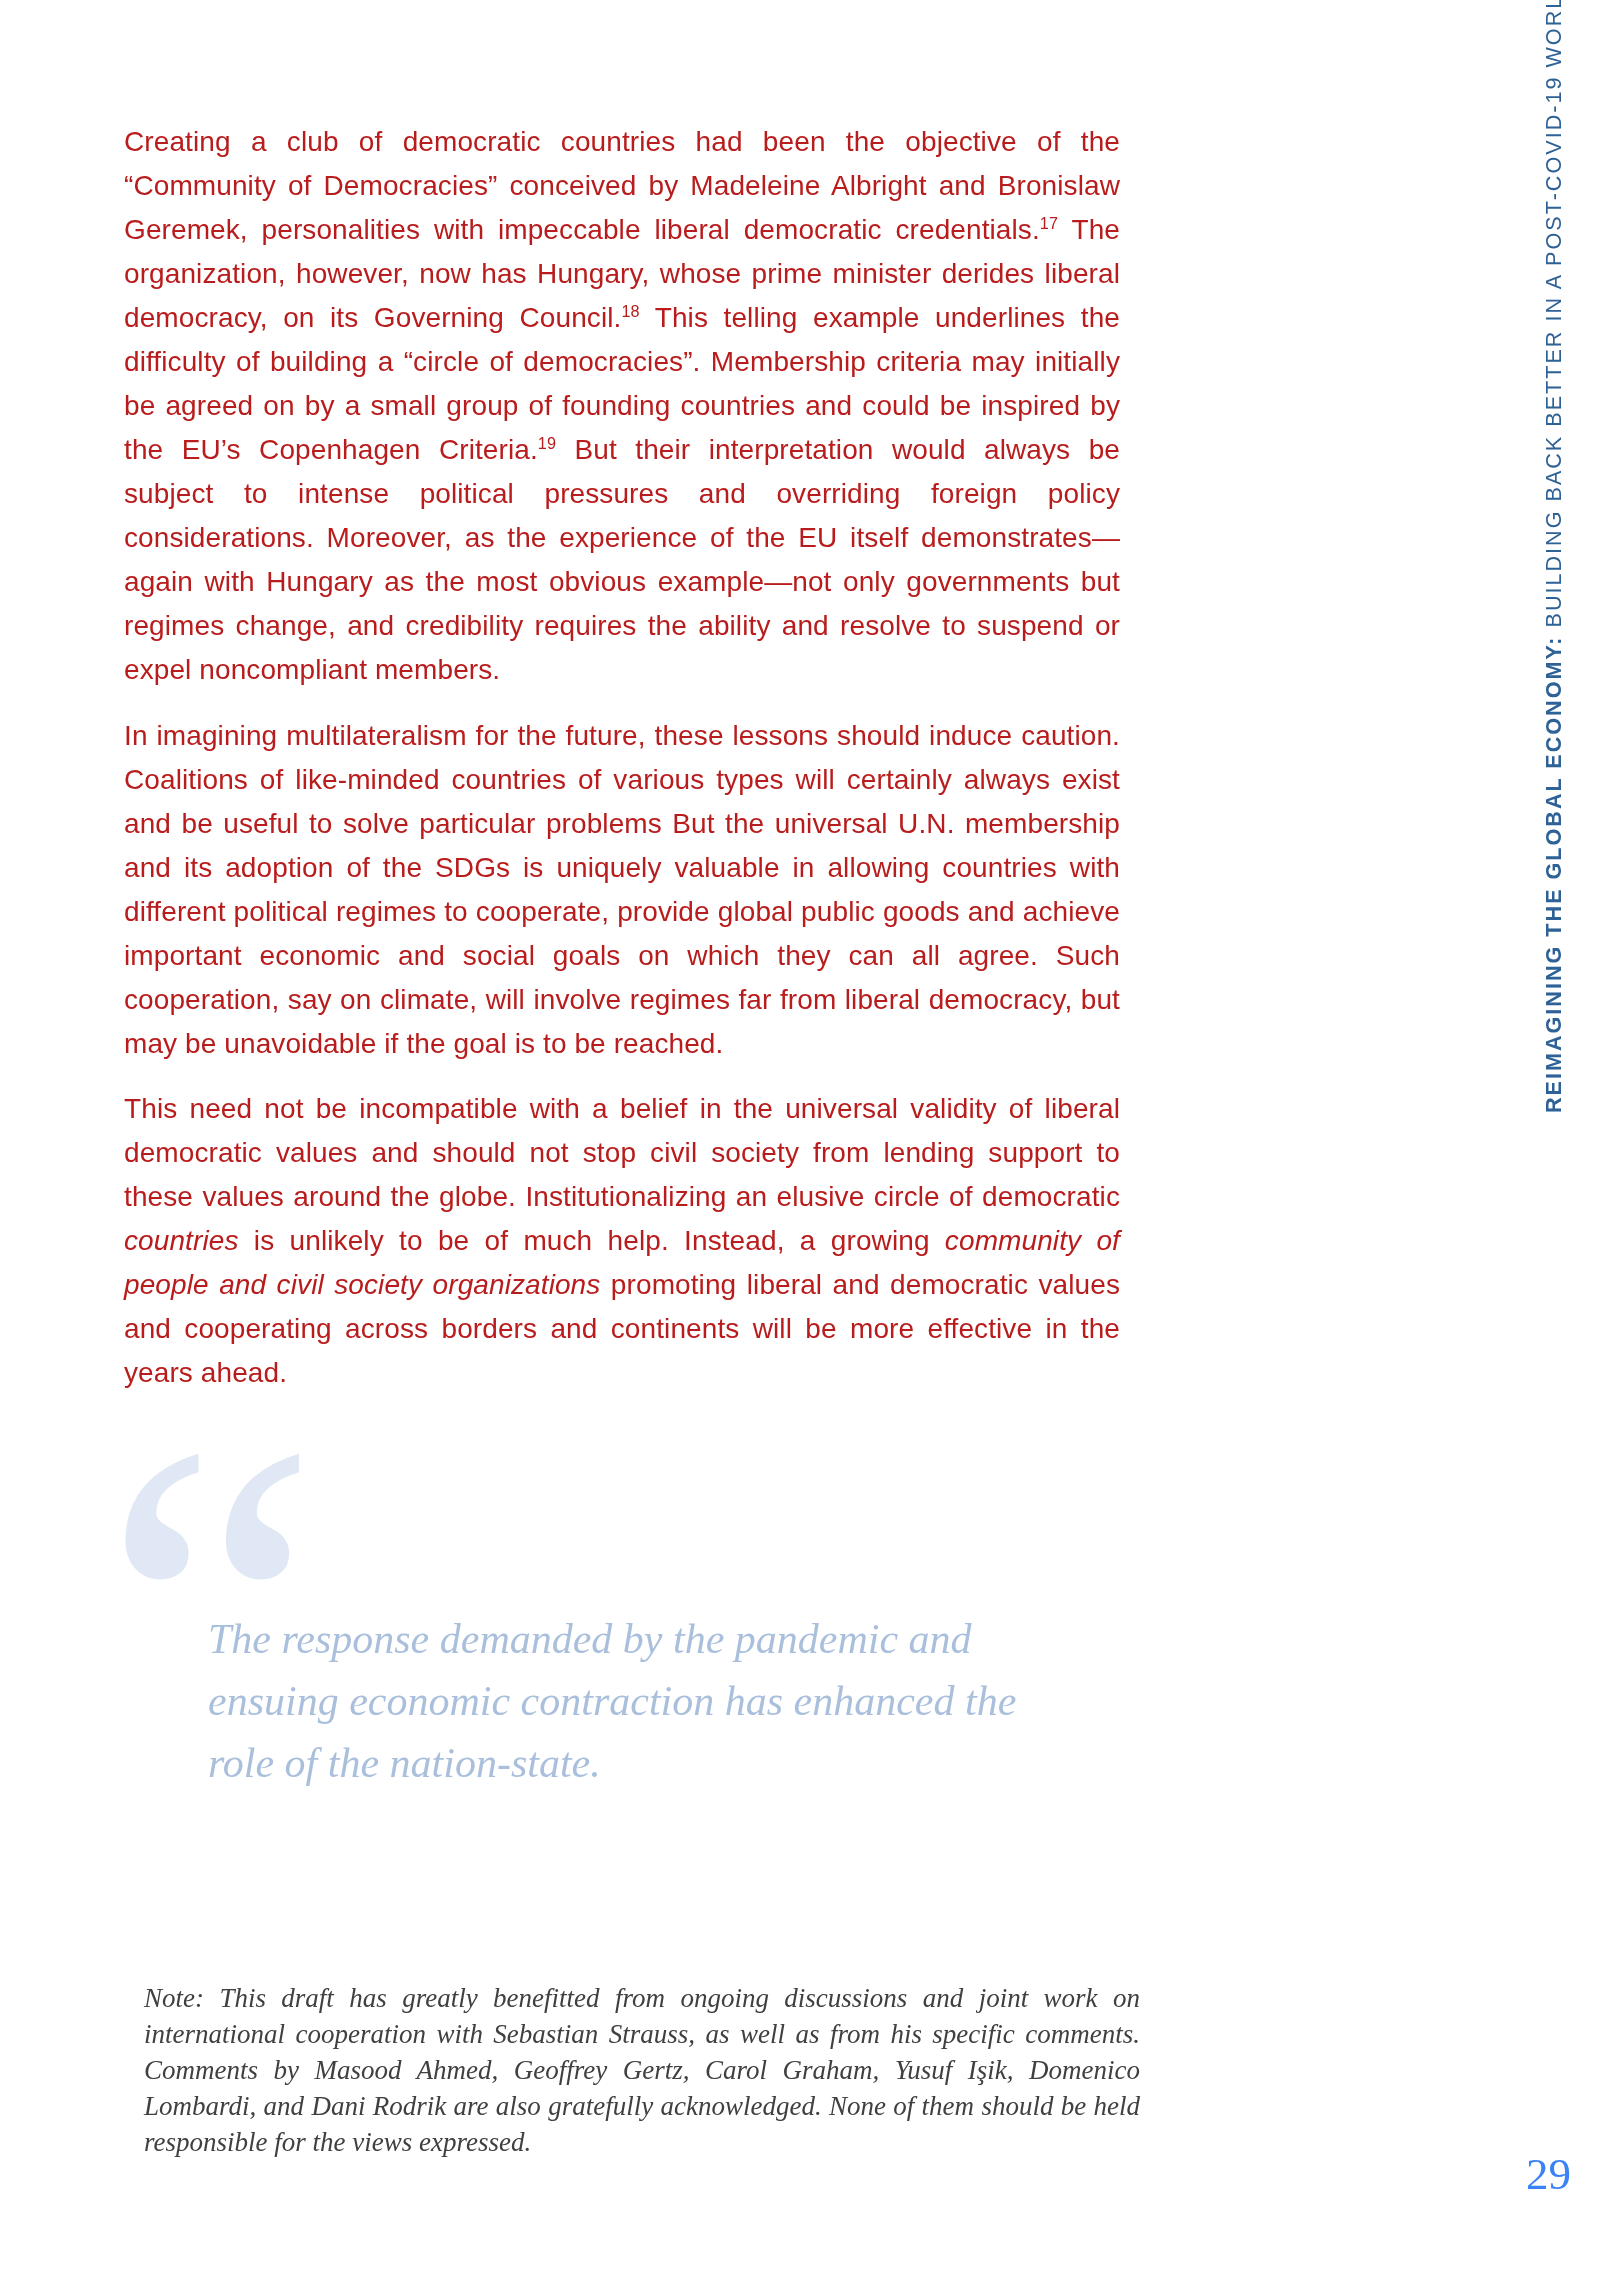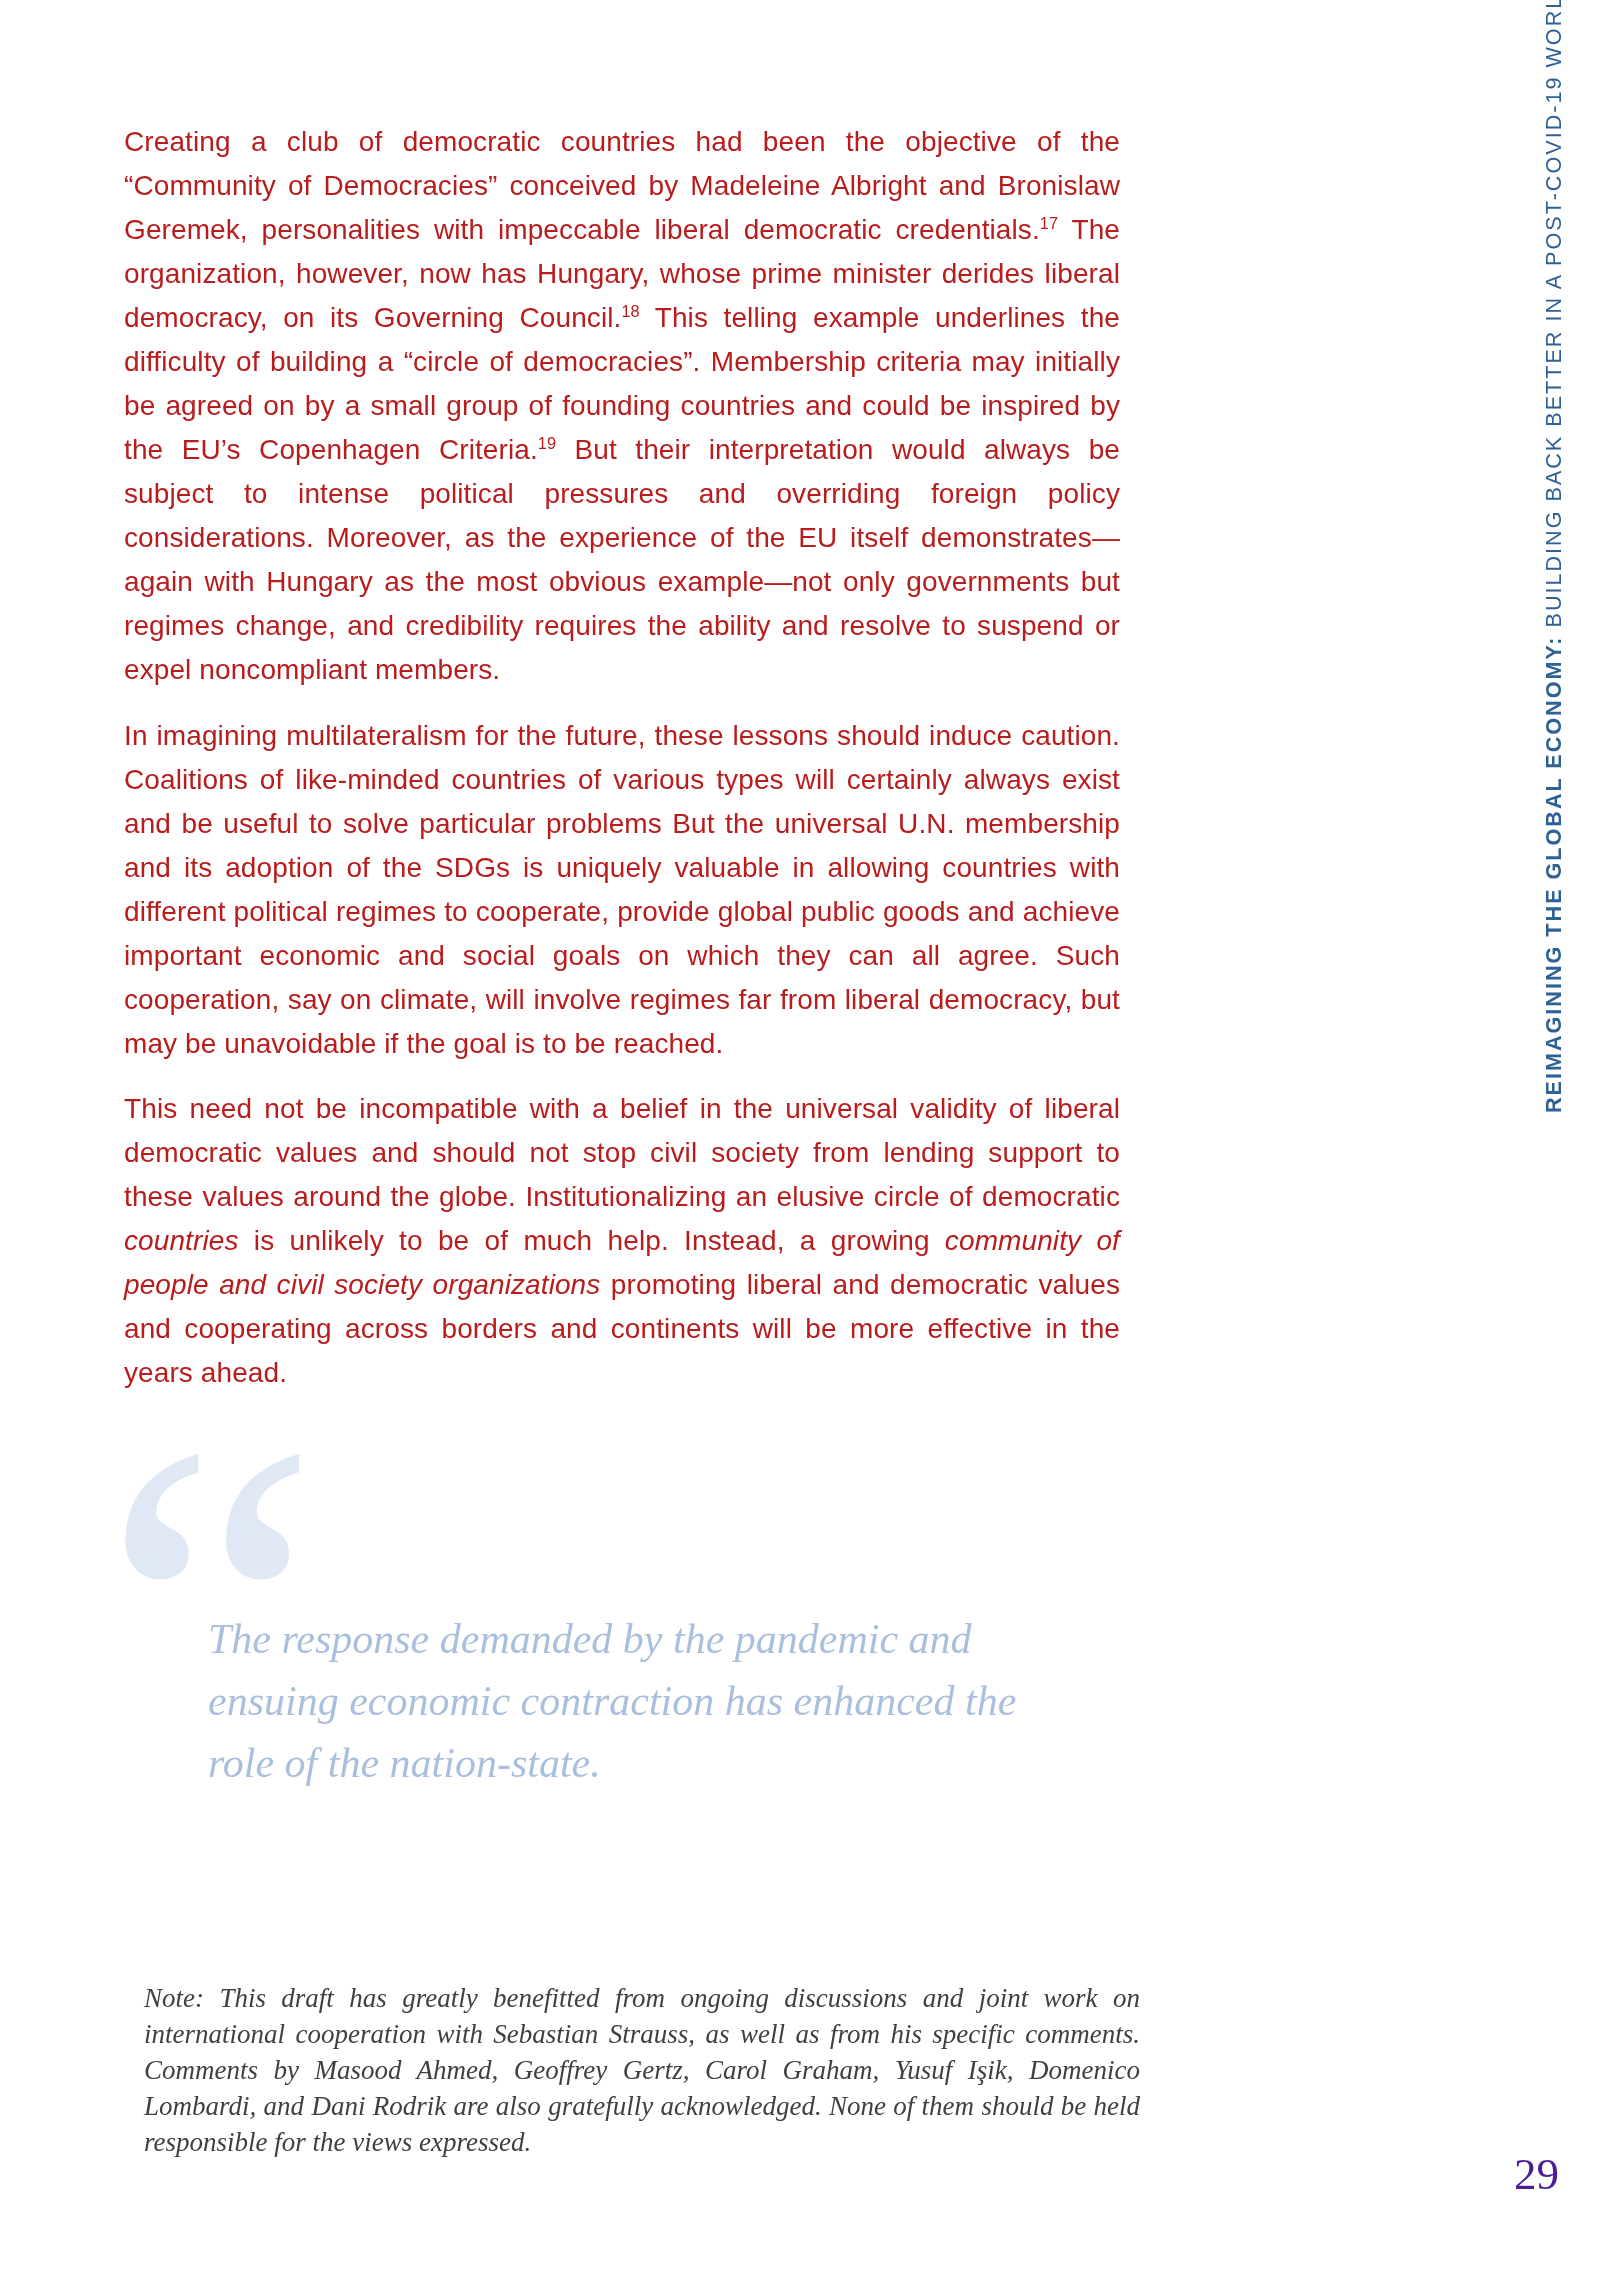--- a/index.html
+++ b/index.html
@@ -75,23 +75,23 @@
     color: #404040;
     text-align: justify;
   }
 
   
   .page-number {
     position: absolute;
     left: 1514px;
     top: 2152px;
     width: 69px;
-    text-align: left;
+    text-align: center;
     font: 45px/1 "Liberation Serif", serif;
-    color: #4c1d95;
+    color: #3b82f6;
   }
 </style>
 </head>
 <body>
 
 <main class="page">
 
   <section class="body-col">
     <p><span>Creating a club of democratic countries had been the objective of the “Community of Democracies” conceived by Madeleine Albright and Bronislaw Geremek, personalities with impeccable liberal democratic credentials.</span><sup>17</sup><span> The organization, however, now has Hungary, whose prime minister derides liberal democracy, on its Governing Council.</span><sup>18</sup><span> This telling example underlines the difficulty of building a “circle of democracies”. Membership criteria may initially be agreed on by a small group of founding countries and could be inspired by the EU’s Copenhagen Criteria.</span><sup>19</sup><span> But their interpretation would always be subject to intense political pressures and overriding foreign policy considerations. Moreover, as the experience of the EU itself demonstrates—again with Hungary as the most obvious example—not only governments but regimes change, and credibility requires the ability and resolve to suspend or expel noncompliant members.</span></p>
     <p><span>In imagining multilateralism for the future, these lessons should induce caution. Coalitions of like-minded countries of various types will certainly always exist and be useful to solve particular problems But the universal U.N. membership and its adoption of the SDGs is uniquely valuable in allowing countries with different political regimes to cooperate, provide global public goods and achieve important economic and social goals on which they can all agree. Such cooperation, say on climate, will involve regimes far from liberal democracy, but may be unavoidable if the goal is to be reached.</span></p>

